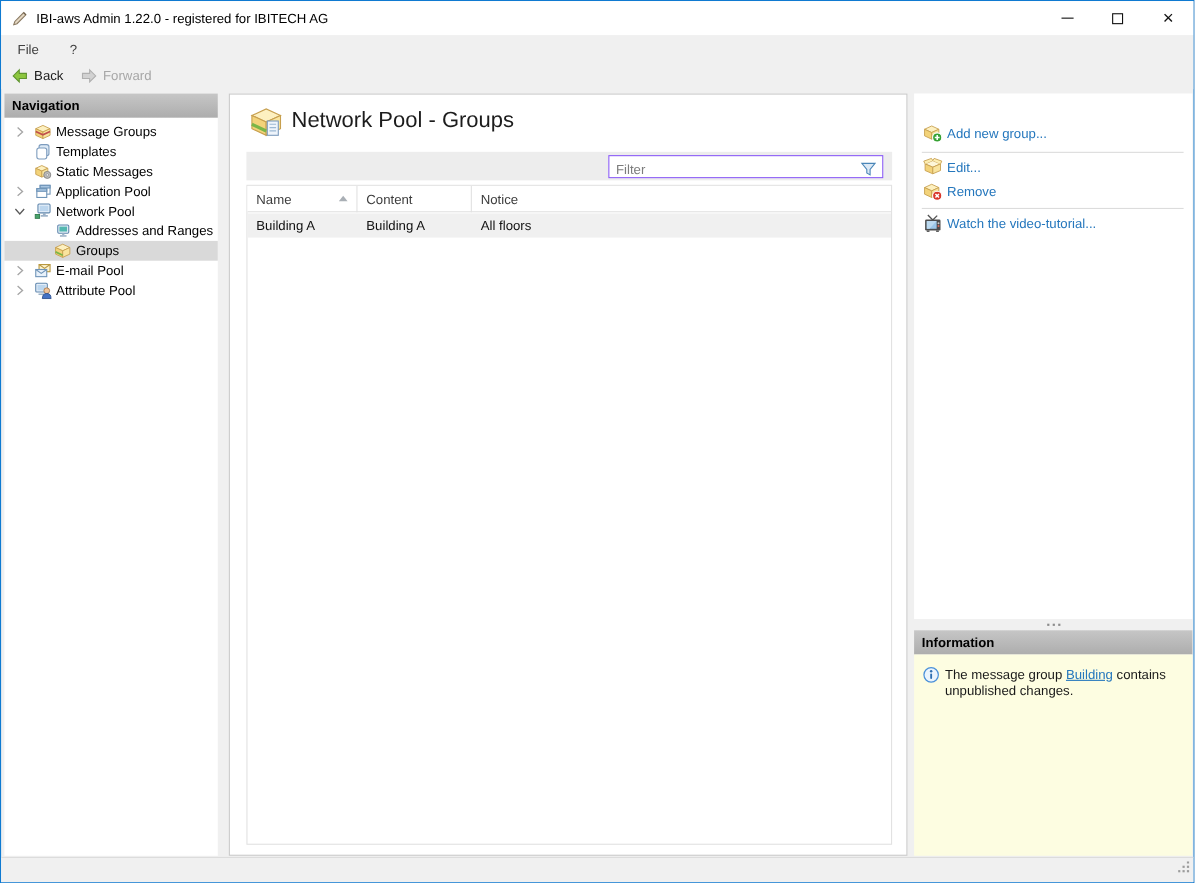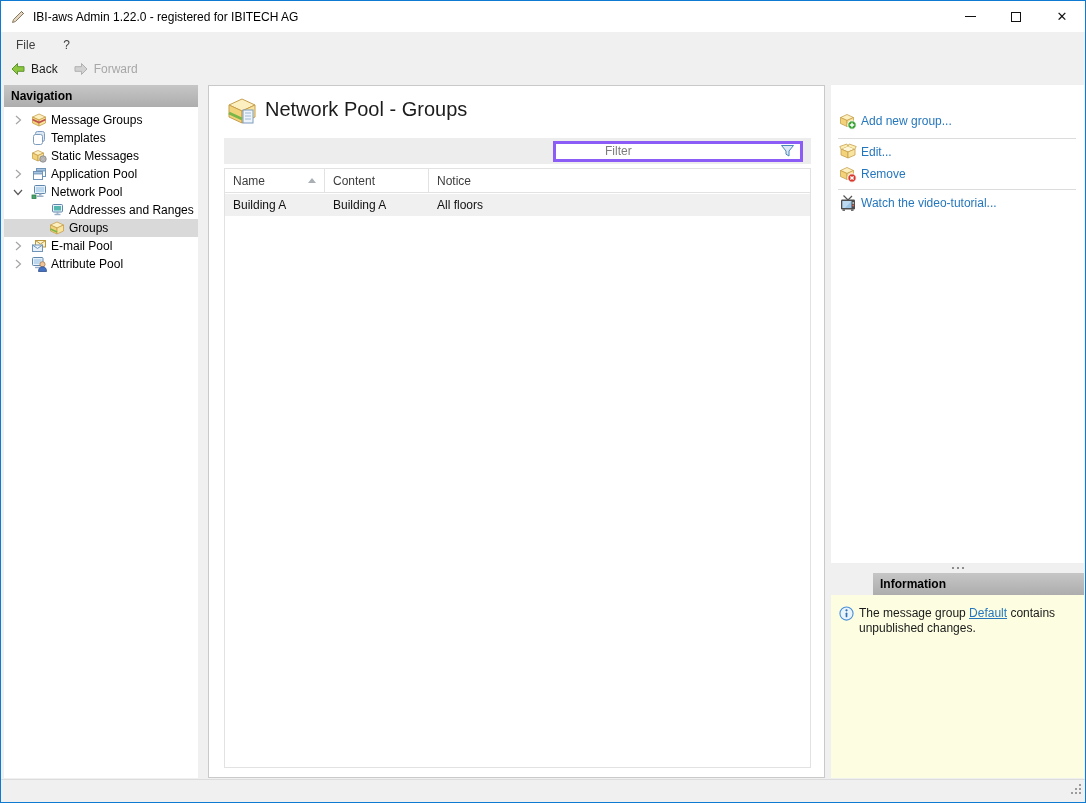--- a/index.html
+++ b/index.html
@@ -38,41 +38,41 @@
   .t-label{position:absolute;left:47px;top:2px;white-space:nowrap;}
   .tree-item.child .t-icon{left:45px;}
   .tree-item.child .t-label{left:65px;text-align:right;}
 
   
   .main-panel{position:absolute;left:207px;top:84px;width:617px;height:693px;background:#ffffff;border:1px solid #c9c9c9;}
   .page-head{position:absolute;left:0;top:0;right:0;height:48px;}
   .page-head .big-icon{position:absolute;left:17px;top:9px;}
   .page-title{position:absolute;left:56px;top:12px;font-size:20px;color:#1c1c1c;white-space:nowrap;}
   .filter-strip{position:absolute;left:15px;top:52px;width:587px;height:26px;background:#ededed;}
-  .filter-box{position:absolute;right:8px;top:3px;width:250px;height:21px;background:#fff;border:3px solid #8b5cf6;display:flex;align-items:flex-start;padding-left:43px;}
+  .filter-box{position:absolute;right:8px;top:3px;width:250px;height:21px;background:#fff;border:1px solid #8b5cf6;display:flex;align-items:flex-end;}
   .filter-box input{flex:1;border:none;outline:none;font-size:12px;color:#555;padding:0 6px;background:transparent;}
   .filter-box input::placeholder{color:#7c7c7c;opacity:1;}
   .funnel{margin-right:5px;display:flex;}
   .grid{position:absolute;left:15px;top:82px;width:587px;height:600px;border:1px solid #e2e2e2;background:#fff;}
   .grid-header{position:absolute;left:0;top:0;right:0;height:24px;border-bottom:1px solid #e2e2e2;background:#fff;}
   .gh-cell{position:absolute;top:0;height:24px;font-size:12px;color:#3d3d3d;line-height:24px;padding-left:8px;}
   .gh-cell.b{border-right:1px solid #e2e2e2;}
   .sort-arrow{position:absolute;right:8px;top:9px;width:0;height:0;border-left:4px solid transparent;border-right:4px solid transparent;border-bottom:5px solid #a9afb5;}
   .grid-row{position:absolute;left:0;top:25px;right:0;height:22px;background:#f0f0f0;}
   .gr-cell{position:absolute;top:0;height:22px;font-size:12px;color:#111;line-height:22px;padding-left:8px;white-space:nowrap;}
 
   
   .actions-panel{position:absolute;left:830px;top:84px;width:253px;height:478px;background:#ffffff;}
   .action-row{position:absolute;left:0;right:0;height:22px;}
   .action-row .a-icon{position:absolute;left:8px;top:2px;}
   .action-row a{position:absolute;left:30px;top:4px;font-size:12px;color:#2577bd;text-decoration:none;white-space:nowrap;}
   .a-sep{position:absolute;left:7px;right:8px;height:1px;background:#dcdcdc;}
   .splitter{position:absolute;left:830px;top:562px;width:253px;height:10px;background:#f0f0f0;display:flex;align-items:center;justify-content:center;gap:3px;}
   .splitter i{width:2px;height:2px;background:#8c8c8c;display:block;}
-  .info-panel{position:absolute;left:830px;top:572px;width:253px;height:205px;padding-left:42px;}
+  .info-panel{position:absolute;left:830px;top:572px;width:253px;height:205px;}
   .info-body{position:absolute;left:0;top:22px;right:0;bottom:0;background:#fdfde1;}
   .info-icon{position:absolute;left:8px;top:11px;}
   .info-text{position:absolute;left:28px;top:11px;width:212px;font-size:12px;color:#1a1a1a;line-height:15px;}
   .info-text a{color:#2577bd;text-decoration:underline;}
 
   
   .statusbar{position:absolute;left:0;right:0;bottom:0;height:23px;background:#f0f0f0;border-top:1px solid #dcdcdc;}
   .grip{position:absolute;right:3px;bottom:3px;}
 </style>
 </head>
@@ -342,21 +342,21 @@
   <div class="info-panel">
     <div class="panel-header">Information</div>
     <div class="info-body">
       <span class="info-icon">
         <svg width="15" height="15" viewBox="0 0 16 16">
             <circle cx="8" cy="8" r="7" fill="#eaf4fd" stroke="#4a90d9" stroke-width="1.2"></circle>
             <circle cx="8" cy="4.6" r="1.2" fill="#2e6fb0"></circle>
             <rect x="7.1" y="6.8" width="1.8" height="5.2" rx="0.9" fill="#2e6fb0"></rect>
           </svg>
       </span>
-      <span class="info-text"><span>The message group </span><a href="#">Default</a><span> contains unpublished changes.</span></span>
+      <span class="info-text"><span>The message group </span><a href="#">Building</a><span> contains unpublished changes.</span></span>
     </div>
   </div>
 
   <div class="statusbar">
     <span class="grip">
       <svg width="11" height="11" viewBox="0 0 11 11">
           <rect x="8" y="0" width="2" height="2" fill="#9c9c9c"></rect>
           <rect x="4" y="4" width="2" height="2" fill="#9c9c9c"></rect>
           <rect x="8" y="4" width="2" height="2" fill="#9c9c9c"></rect>
           <rect x="0" y="8" width="2" height="2" fill="#9c9c9c"></rect>

